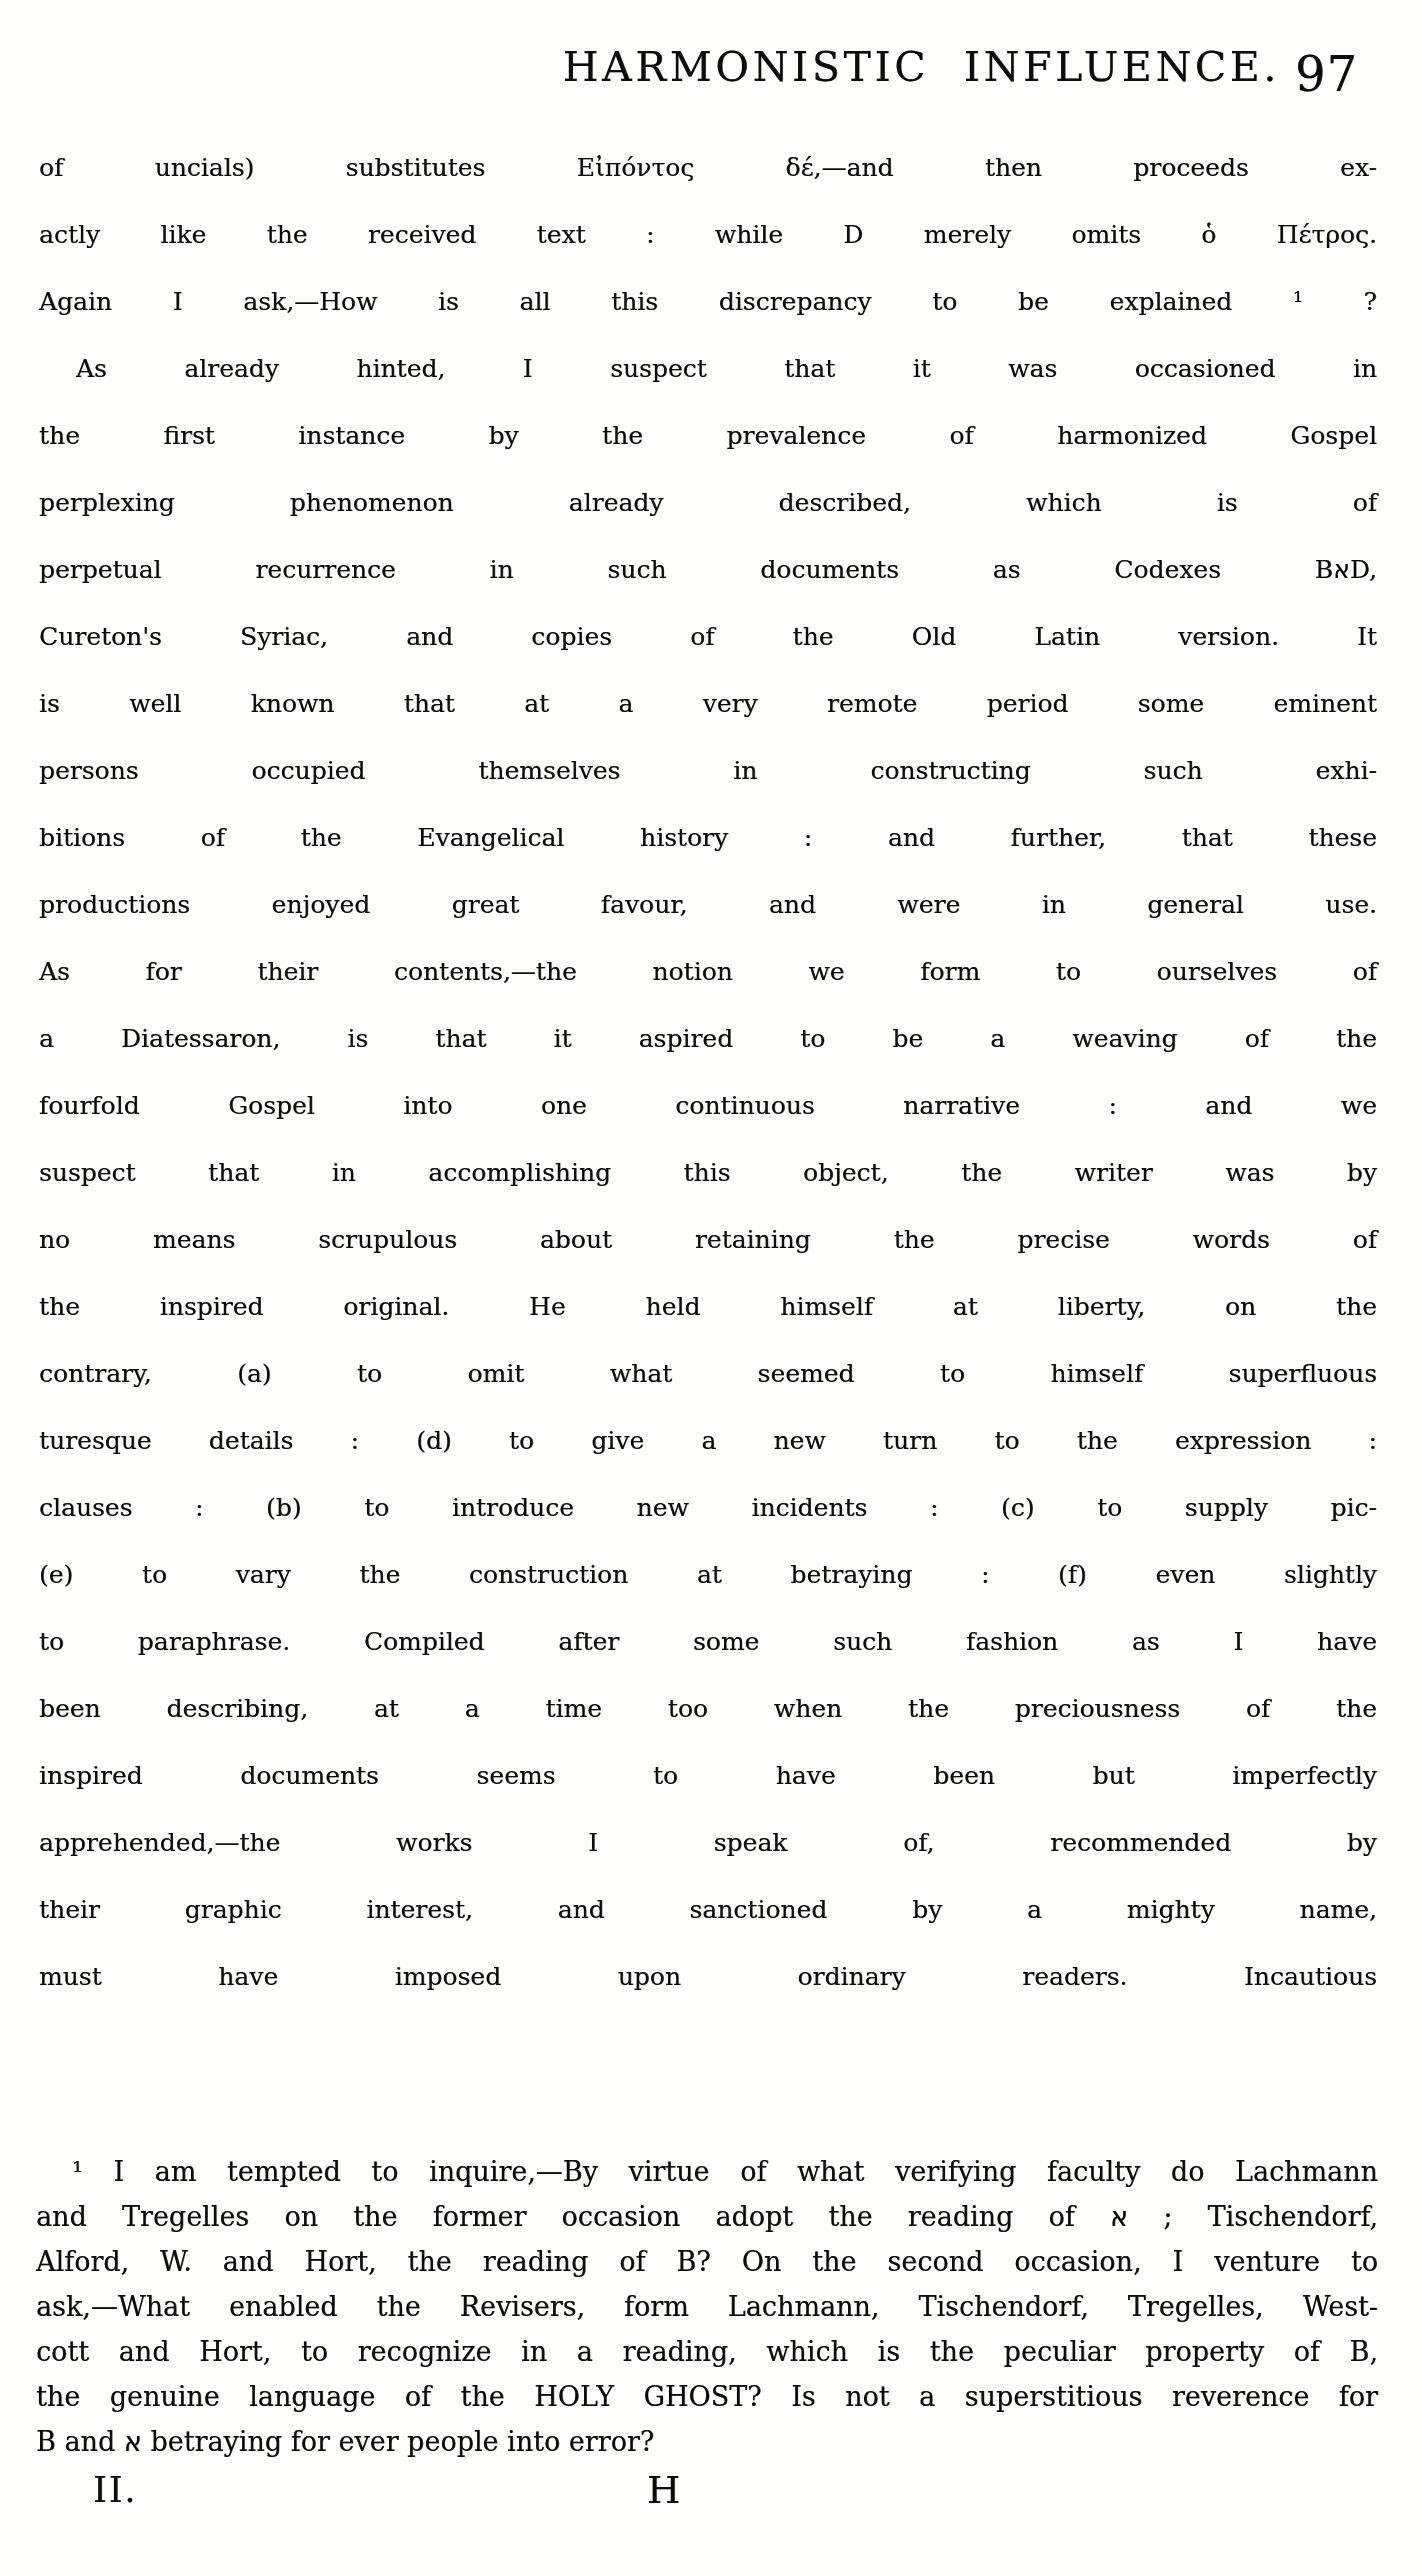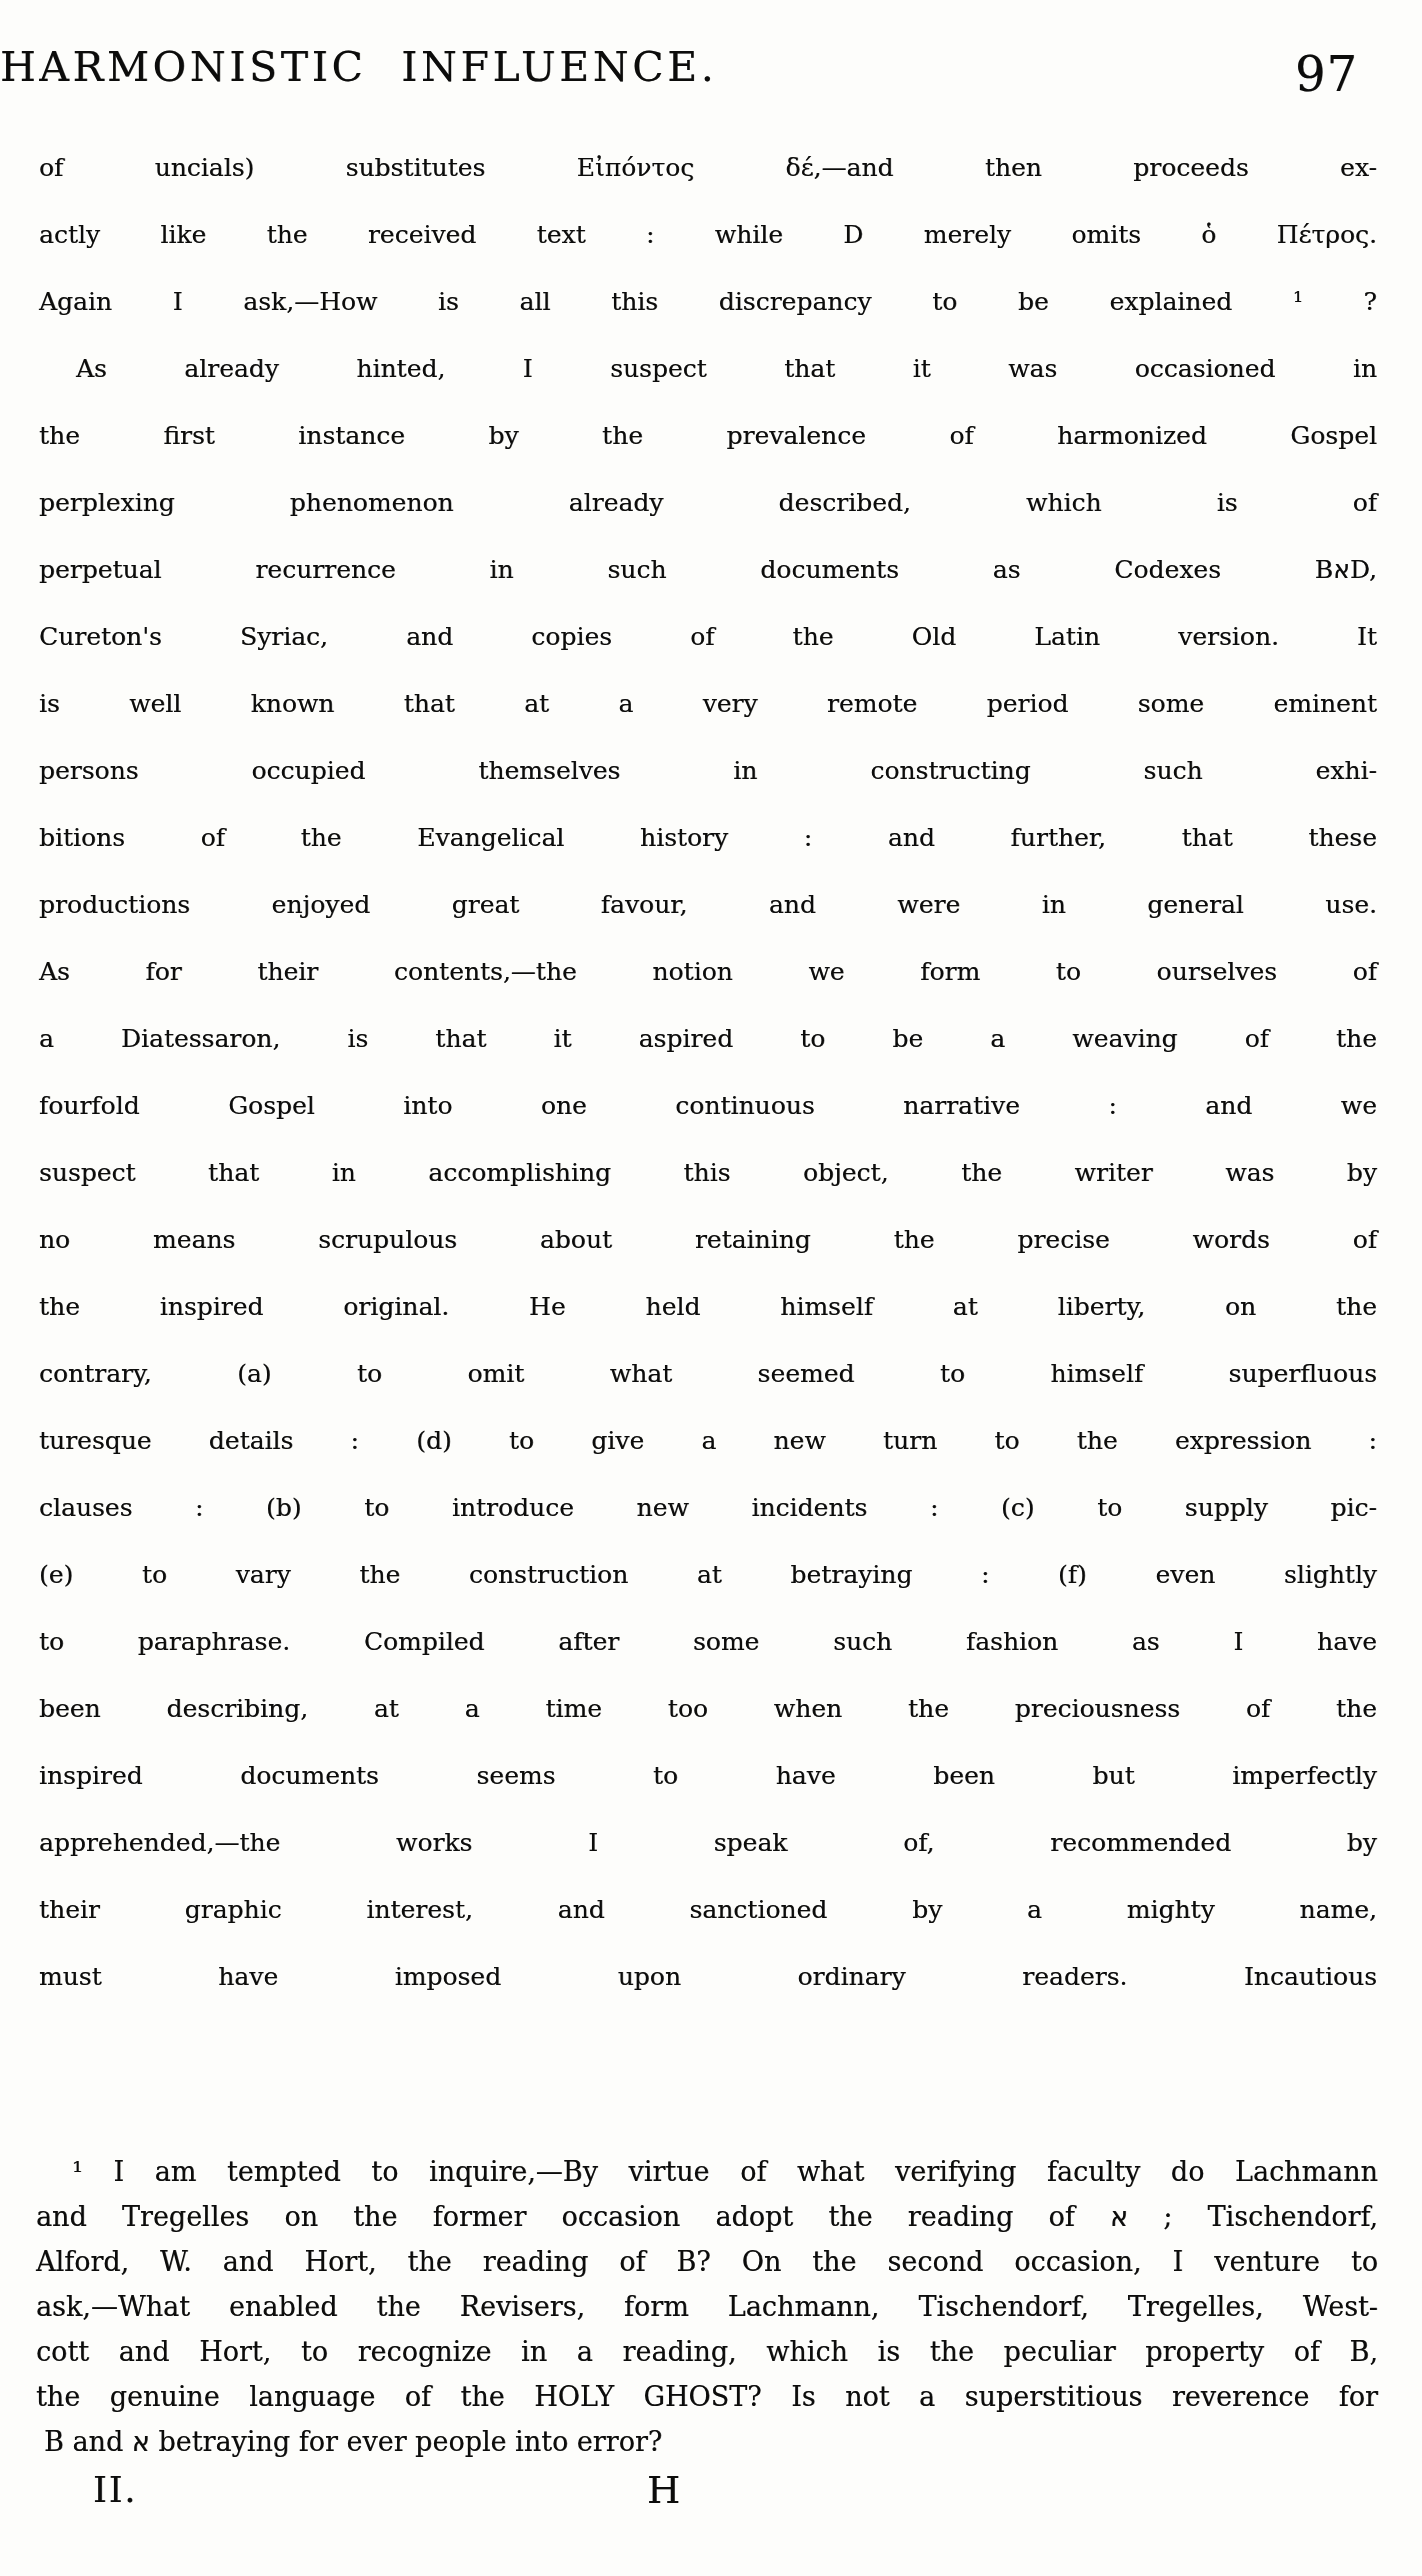--- a/index.html
+++ b/index.html
@@ -8,24 +8,25 @@
     width:1422px;height:2576px;
     margin:0 auto;
     background:#fdfdfb;
     color:#0c0c0b;
     font-family:"DejaVu Serif","DejaVu Sans","Liberation Serif",serif;
     text-shadow:0.4px 0.4px 0.6px rgba(10,10,10,0.55);
     overflow:hidden;
   }
   .running-head{
     position:absolute;top:43px;left:0;right:142px;
-    text-align:left;
+    text-align:right;
     font-size:41px;
     letter-spacing:3.6px;
     word-spacing:18px;
+    padding-left:28px;
   }
   .page-number{
     position:absolute;top:46px;right:64px;
     font-size:48px;
     letter-spacing:0.9px;
   }
   .body-block{
     position:absolute;top:134px;left:39px;width:1338px;
   }
   .body-line{
@@ -38,21 +39,21 @@
   .footnote-block{
     position:absolute;top:2149px;left:36px;width:1342px;
   }
   .footnote-line{
     font-size:27px;
     line-height:45px;
     text-align:justify;
     text-align-last:justify;
   }
   .footnote-line.first{text-indent:36px;}
-  .footnote-line.last{text-align-last:left;margin-left:8px;}
+  .footnote-line.last{text-align-last:left;}
   .footer-left{
     position:absolute;top:2470px;left:93px;
     font-size:35px;letter-spacing:1.8px;
   }
   .footer-center{
     position:absolute;top:2468px;left:647px;
     font-size:38px;
   }
 </style>
 </head>

